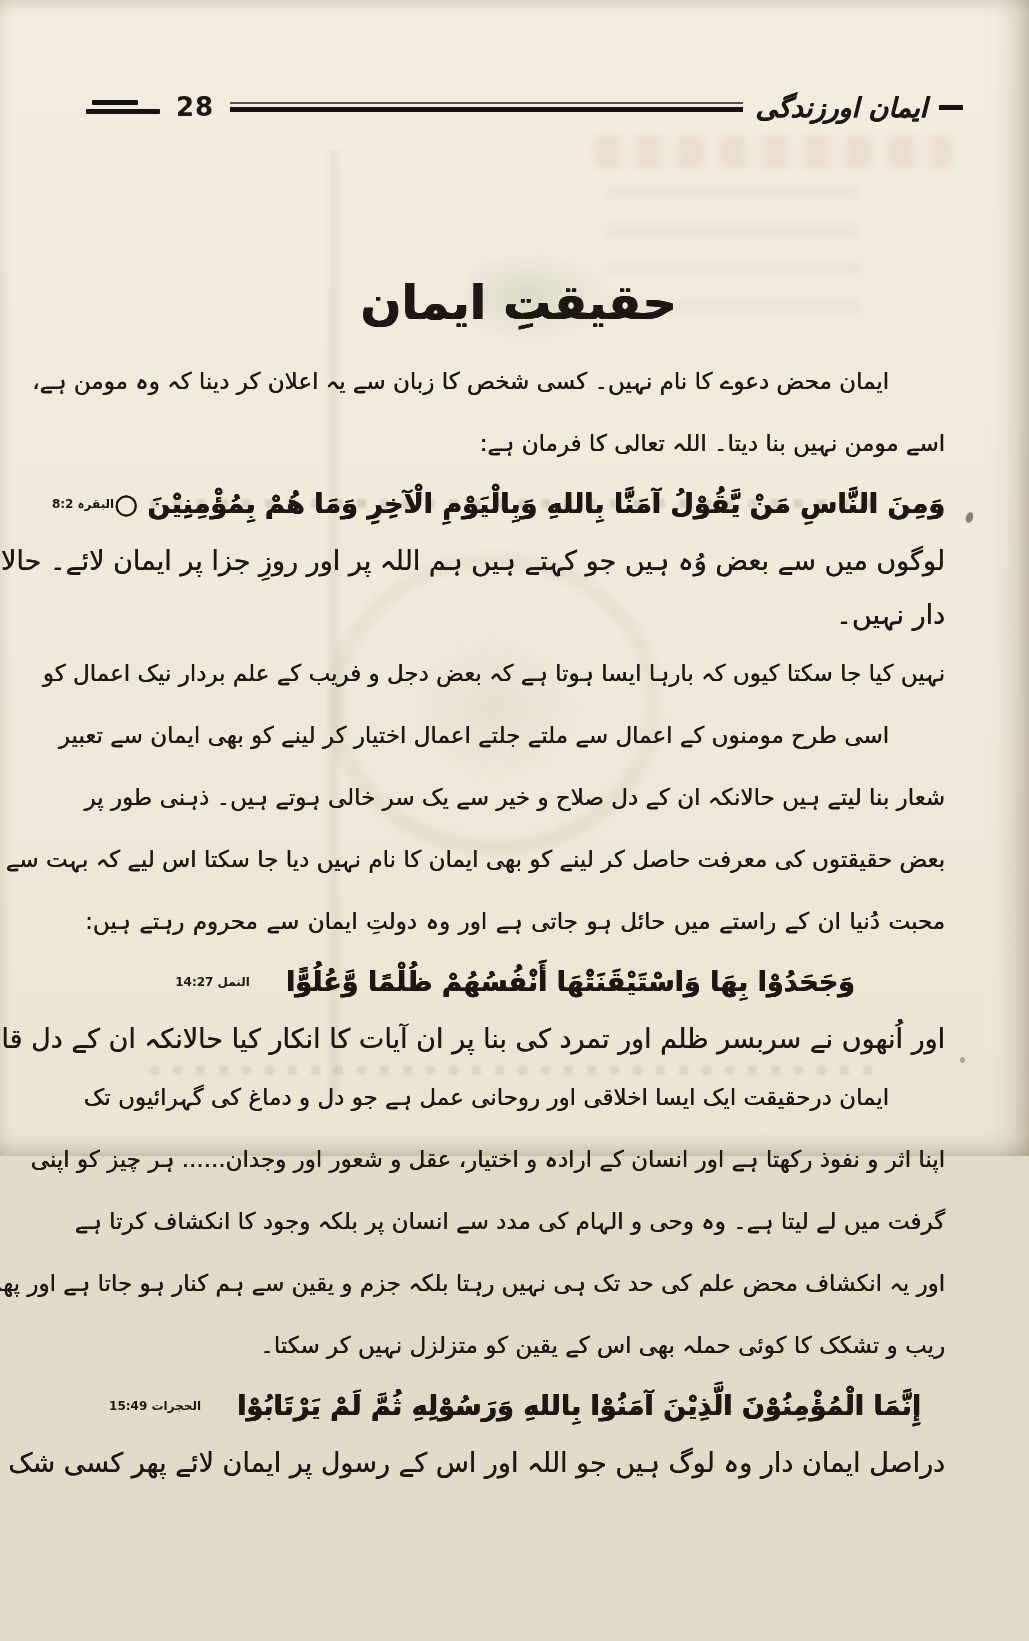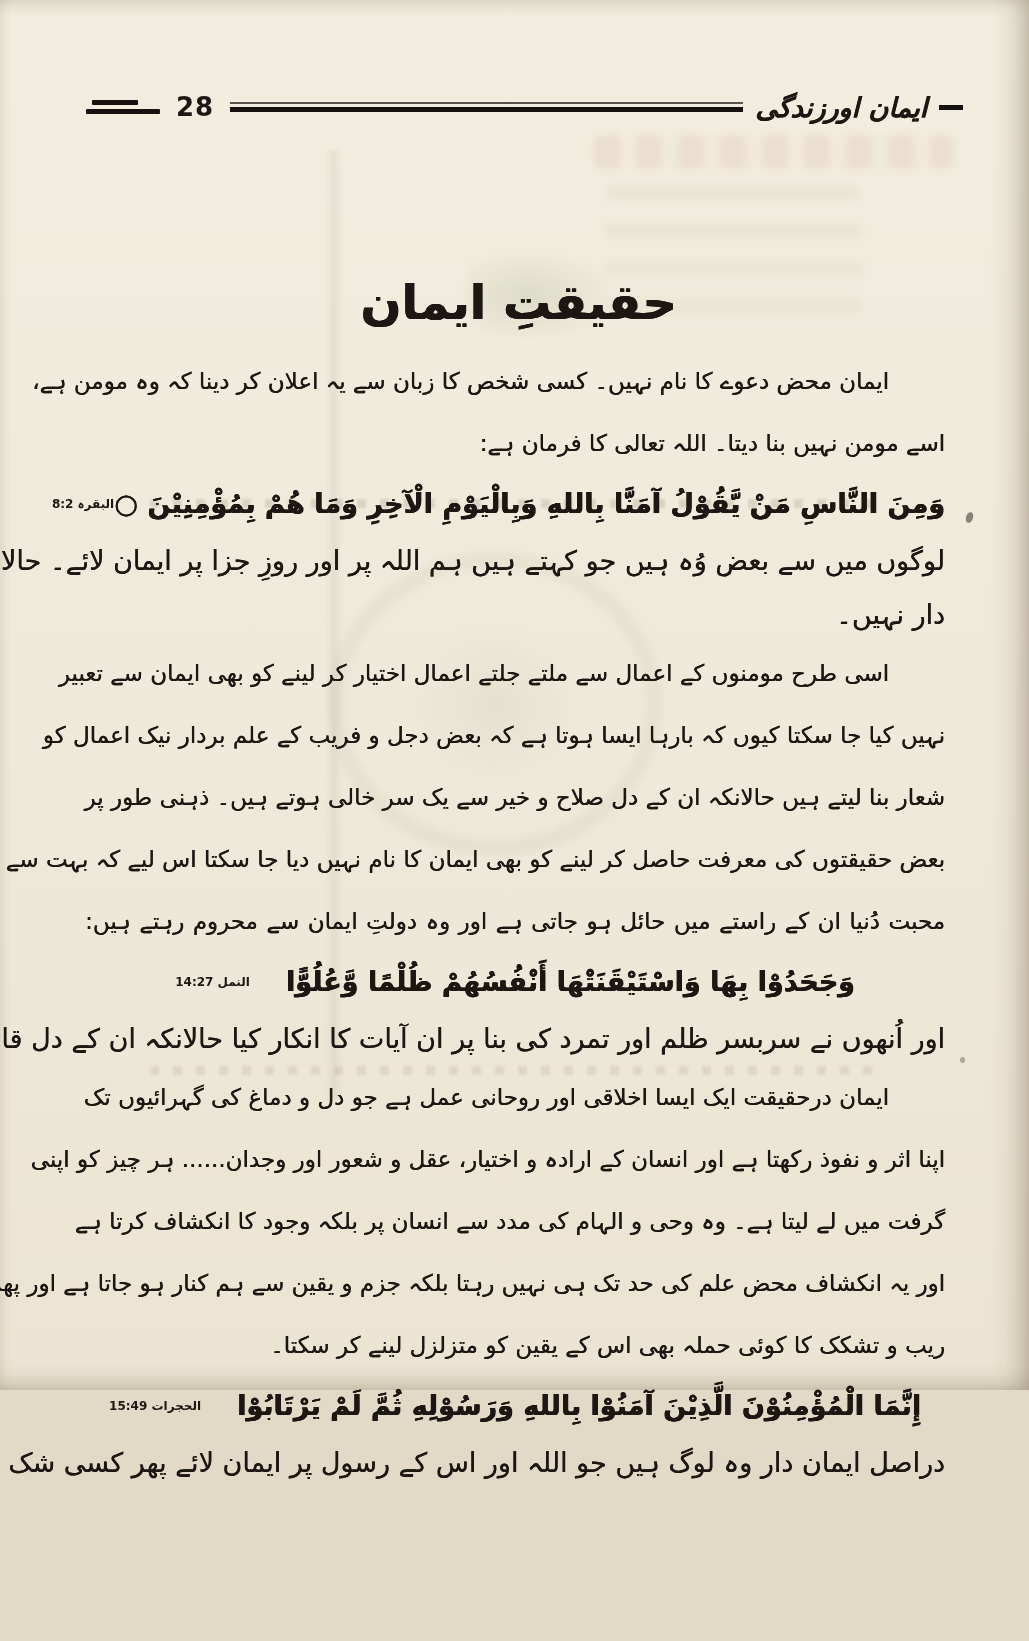--- a/index.html
+++ b/index.html
@@ -5,21 +5,21 @@
   * { box-sizing: border-box; }
   html, body { margin: 0; padding: 0; }
   body {
     width: 1029px; height: 1641px;
     background: #e2dac7;
     font-family: "DejaVu Sans", sans-serif;
     overflow: hidden;
   }
   .page {
     position: relative;
-    width: 1029px; height: 1390px;
+    width: 1029px; height: 1156px;
     color: #1c1712;
     background: linear-gradient(180deg, #f2edde 0%, #efe9da 55%, #ebe4d2 100%);
     box-shadow:
       inset -20px 0 30px -14px rgba(110, 95, 70, .45),
       inset 0 -16px 22px -12px rgba(110, 95, 70, .30),
       inset 0 12px 16px -12px rgba(110, 95, 70, .18),
       inset 8px 0 14px -10px rgba(110, 95, 70, .15);
   }
 
   
@@ -164,38 +164,38 @@
     <div class="bl endline">اسے مومن نہیں بنا دیتا۔ اللہ تعالی کا فرمان ہے:</div>
 
     <div class="verse-row vr-between">
       <span class="verse-text">وَمِنَ النَّاسِ مَنْ يَّقُوْلُ آمَنَّا بِاللهِ وَبِالْيَوْمِ الْآخِرِ وَمَا هُمْ بِمُؤْمِنِيْنَ ○</span>
       <span class="verse-ref">البقرہ 8:2</span>
     </div>
 
     <div class="bl trans">لوگوں میں سے بعض وُہ ہیں جو کہتے ہیں ہم اللہ پر اور روزِ جزا پر ایمان لائے۔ حالانکہ وہ ایمان</div>
     <div class="bl trans endline">دار نہیں۔</div>
 
+    <div class="bl">نہیں کیا جا سکتا کیوں کہ بارہا ایسا ہوتا ہے کہ بعض دجل و فریب کے علم بردار نیک اعمال کو</div>
     <div class="bl indent">اسی طرح مومنوں کے اعمال سے ملتے جلتے اعمال اختیار کر لینے کو بھی ایمان سے تعبیر</div>
-    <div class="bl">نہیں کیا جا سکتا کیوں کہ بارہا ایسا ہوتا ہے کہ بعض دجل و فریب کے علم بردار نیک اعمال کو</div>
     <div class="bl">شعار بنا لیتے ہیں حالانکہ ان کے دل صلاح و خیر سے یک سر خالی ہوتے ہیں۔ ذہنی طور پر</div>
     <div class="bl">بعض حقیقتوں کی معرفت حاصل کر لینے کو بھی ایمان کا نام نہیں دیا جا سکتا اس لیے کہ بہت سے</div>
     <div class="bl">محبت دُنیا ان کے راستے میں حائل ہو جاتی ہے اور وہ دولتِ ایمان سے محروم رہتے ہیں:</div>
 
     <div class="verse-row vr-center">
       <span class="verse-text">وَجَحَدُوْا بِهَا وَاسْتَيْقَنَتْهَا أَنْفُسُهُمْ ظُلْمًا وَّعُلُوًّا</span>
       <span class="verse-ref">النمل 14:27</span>
     </div>
 
     <div class="bl trans">اور اُنھوں نے سربسر ظلم اور تمرد کی بنا پر ان آیات کا انکار کیا حالانکہ ان کے دل قائل ہو چکے تھے۔</div>
 
     <div class="bl indent">ایمان درحقیقت ایک ایسا اخلاقی اور روحانی عمل ہے جو دل و دماغ کی گہرائیوں تک</div>
     <div class="bl">اپنا اثر و نفوذ رکھتا ہے اور انسان کے ارادہ و اختیار، عقل و شعور اور وجدان...... ہر چیز کو اپنی</div>
     <div class="bl">گرفت میں لے لیتا ہے۔ وہ وحی و الہام کی مدد سے انسان پر بلکہ وجود کا انکشاف کرتا ہے</div>
     <div class="bl">اور یہ انکشاف محض علم کی حد تک ہی نہیں رہتا بلکہ جزم و یقین سے ہم کنار ہو جاتا ہے اور پھر</div>
-    <div class="bl endline">ریب و تشکک کا کوئی حملہ بھی اس کے یقین کو متزلزل لینے کر سکتا۔</div>
+    <div class="bl endline">ریب و تشکک کا کوئی حملہ بھی اس کے یقین کو متزلزل نہیں کر سکتا۔</div>
 
     <div class="verse-row vr-center">
       <span class="verse-text">إِنَّمَا الْمُؤْمِنُوْنَ الَّذِيْنَ آمَنُوْا بِاللهِ وَرَسُوْلِهِ ثُمَّ لَمْ يَرْتَابُوْا</span>
       <span class="verse-ref">الحجرات 15:49</span>
     </div>
 
     <div class="bl trans">دراصل ایمان دار وہ لوگ ہیں جو اللہ اور اس کے رسول پر ایمان لائے پھر کسی شک میں مبتلا نہ ہوئے۔</div>
 
   </main>
 </div>

